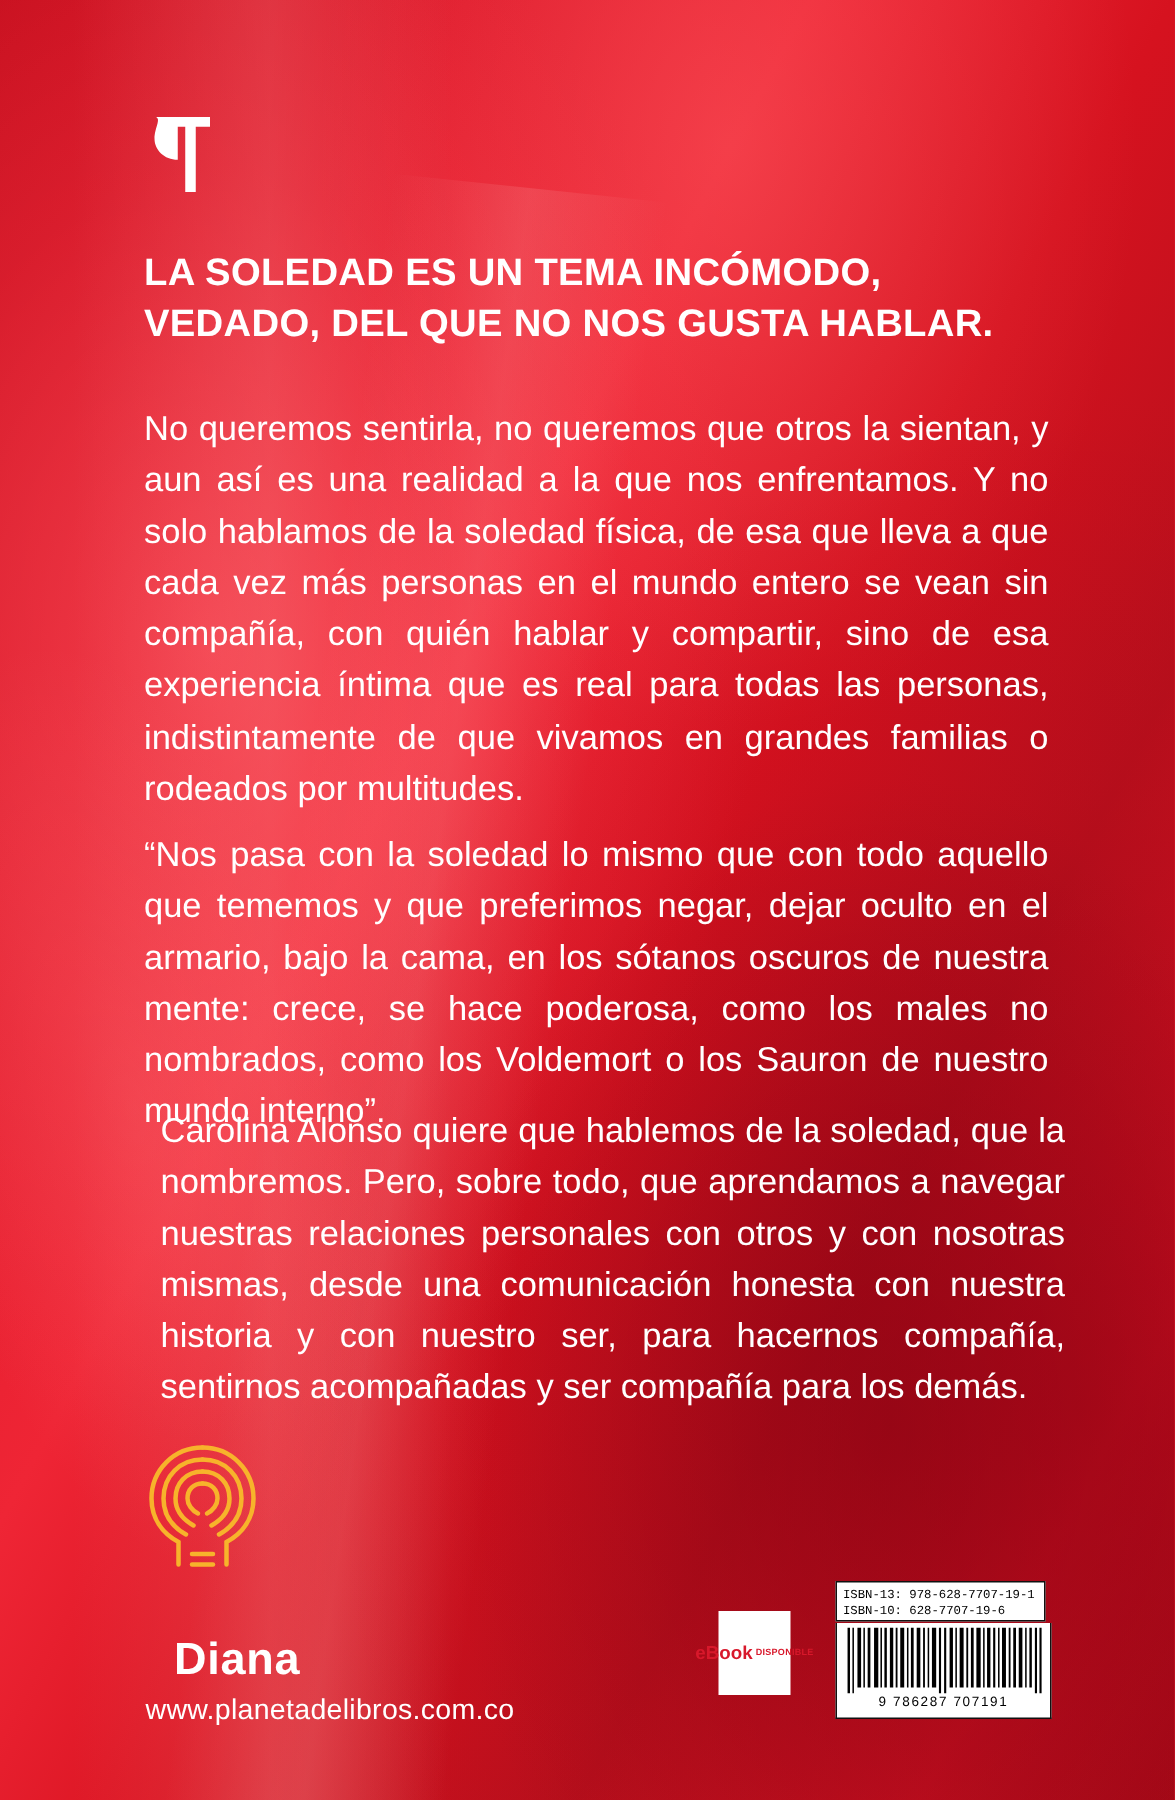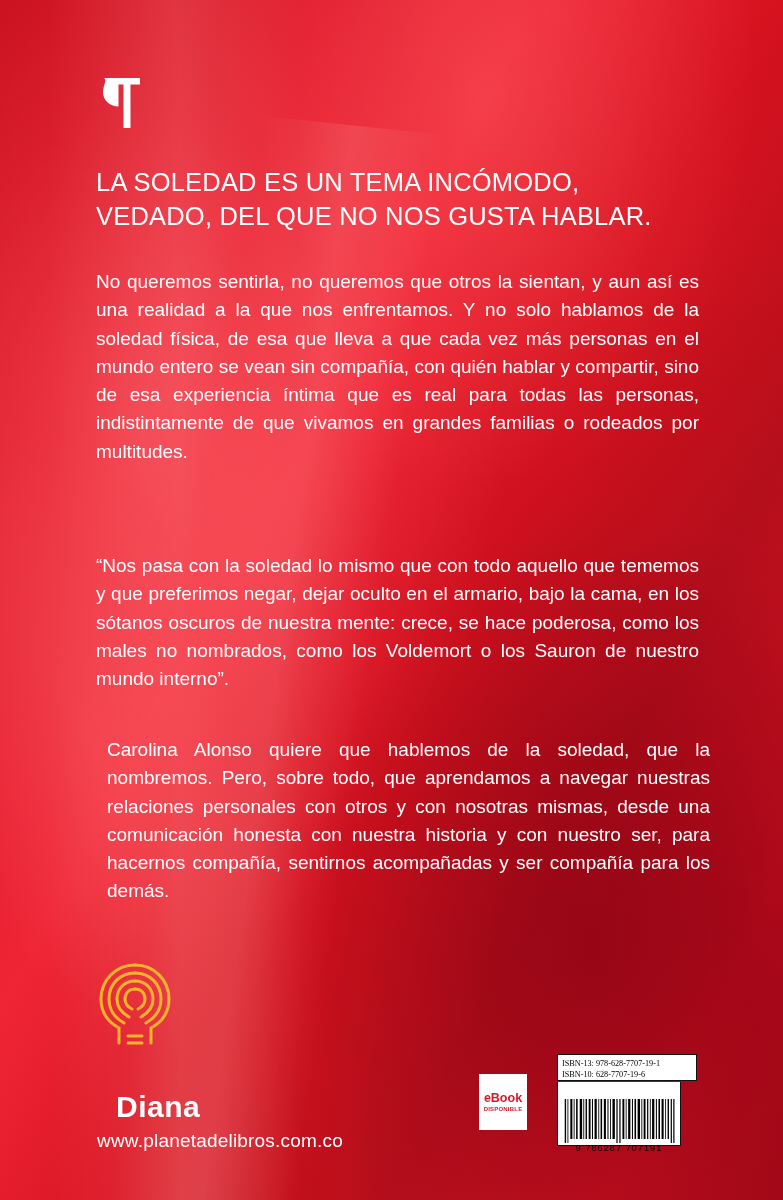--- a/index.html
+++ b/index.html
@@ -65,30 +65,30 @@
     color: #ffffff;
   }
   .headline {
     position: absolute;
     top: 166px;
     left: 96px;
     width: 600px;
     color: #ffffff;
     font-size: 25.5px;
     line-height: 1.33;
-    font-weight: normal;
+    font-weight: bold;
     letter-spacing: 0.2px;
     margin: 0;
   }
   .body-block {
     position: absolute;
     left: 96px;
     width: 603px;
     color: #ffffff;
-    font-size: 19px;
+    font-size: 23px;
     line-height: 1.49;
     margin: 0;
     text-align: justify;
     text-justify: inter-word;
     font-weight: 400;
   }
   .p1 { top: 268px; }
   .p2 { top: 552px; }
   .p3 { top: 736px; margin-left: 11px; }
 
@@ -121,21 +121,21 @@
   }
   .ebook-badge {
     position: absolute;
     left: 479px;
     top: 1074px;
     width: 48px;
     height: 56px;
     background: #ffffff;
     color: #d8182b;
     display: flex;
-    flex-direction: column;
+    flex-direction: row;
     align-items: center;
     justify-content: center;
     gap: 2px;
   }
   .ebook-badge .eb-main {
     font-size: 12.5px;
     font-weight: bold;
     line-height: 1;
   }
   .ebook-badge .eb-sub {
@@ -148,37 +148,37 @@
     position: absolute;
     left: 557px;
     top: 1054px;
     width: 140px;
     background: #ffffff;
     border: 1px solid #111;
     box-sizing: border-box;
     padding: 3px 4px 0 4px;
   }
   .isbn-line {
-    font-family: Liberation Serif, serif;
+    font-family: Liberation Mono, monospace;
     color: #000000;
     font-size: 8.2px;
     line-height: 1.35;
     white-space: nowrap;
   }
   .barcode-wrap {
     position: absolute;
     left: 557px;
     top: 1082px;
-    width: 124px;
+    width: 144px;
     height: 64px;
     background: #ffffff;
     border: 1px solid #111;
     border-top: none;
     box-sizing: border-box;
-    padding: 17px 5px 2px 5px;
+    padding: 3px 5px 2px 5px;
   }
   .bars {
     height: 44px;
     width: 100%;
     display: block;
   }
   .barcode-num {
     text-align: center;
     font-family: "Liberation Sans", sans-serif;
     font-size: 9px;

